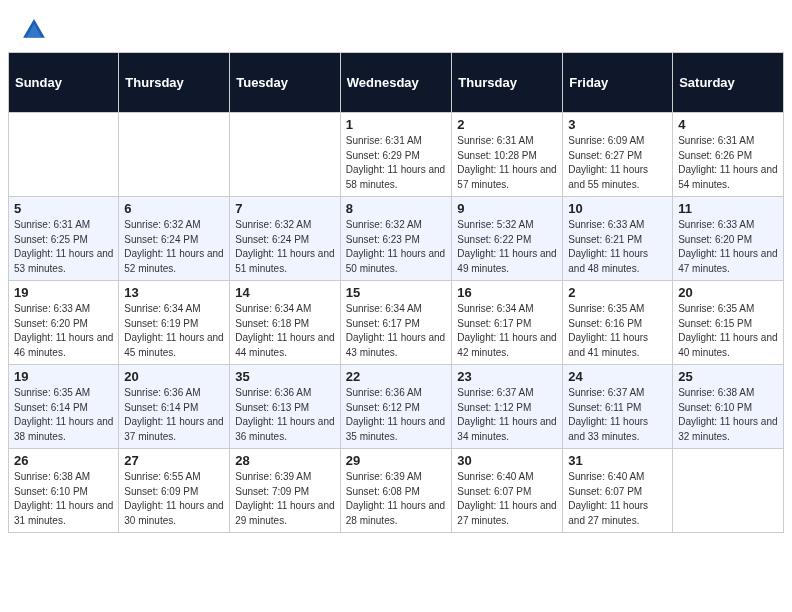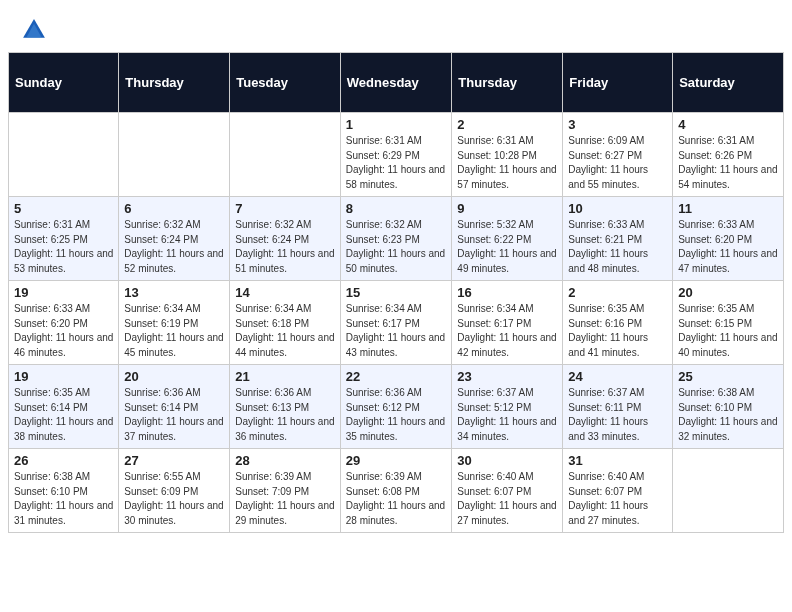--- a/index.html
+++ b/index.html
@@ -276,37 +276,37 @@
 and 38 minutes.</div>
           </td>
           <td class="alt-row">
             <div class="day-number">20</div>
             <div class="day-info">Sunrise: 6:36 AM
 Sunset: 6:14 PM
 Daylight: 11 hours
 and 37 minutes.</div>
           </td>
           <td class="alt-row">
-            <div class="day-number">21</div>
+            <div class="day-number">35</div>
             <div class="day-info">Sunrise: 6:36 AM
 Sunset: 6:13 PM
 Daylight: 11 hours
 and 36 minutes.</div>
           </td>
           <td class="alt-row">
             <div class="day-number">22</div>
             <div class="day-info">Sunrise: 6:36 AM
 Sunset: 6:12 PM
 Daylight: 11 hours
 and 35 minutes.</div>
           </td>
           <td class="alt-row">
             <div class="day-number">23</div>
             <div class="day-info">Sunrise: 6:37 AM
-Sunset: 5:12 PM
+Sunset: 1:12 PM
 Daylight: 11 hours
 and 34 minutes.</div>
           </td>
           <td class="alt-row">
             <div class="day-number">24</div>
             <div class="day-info">Sunrise: 6:37 AM
 Sunset: 6:11 PM
 Daylight: 11 hours
 and 33 minutes.</div>
           </td>

